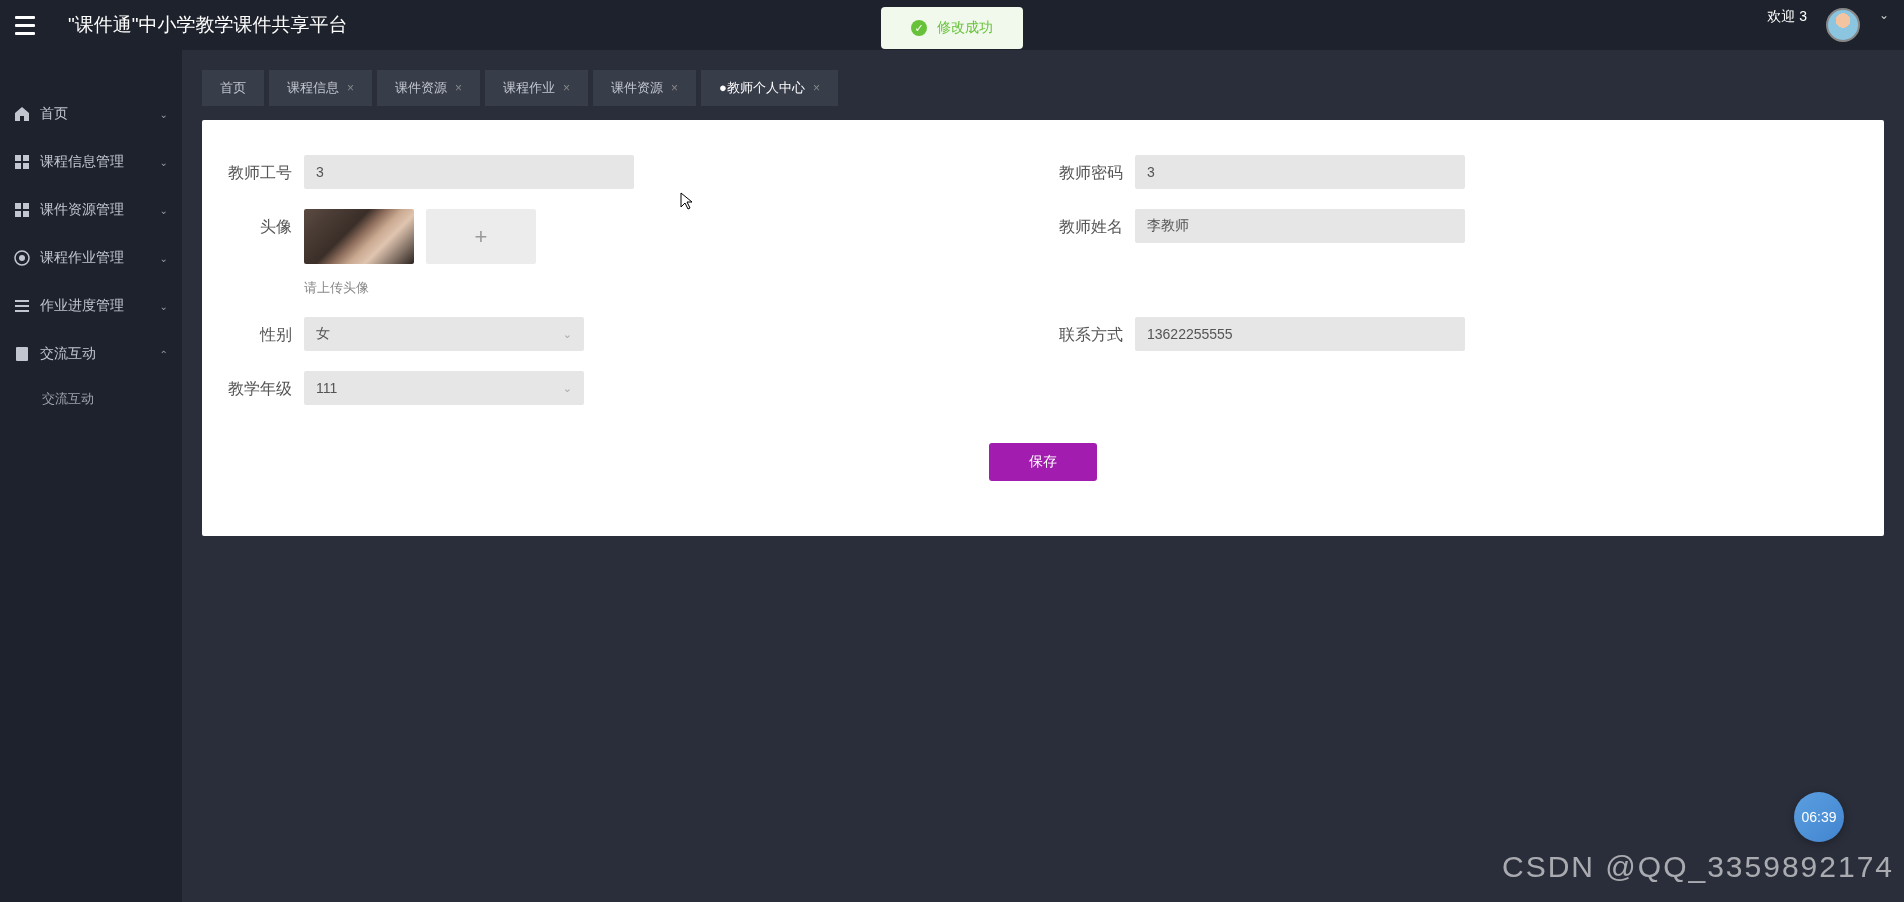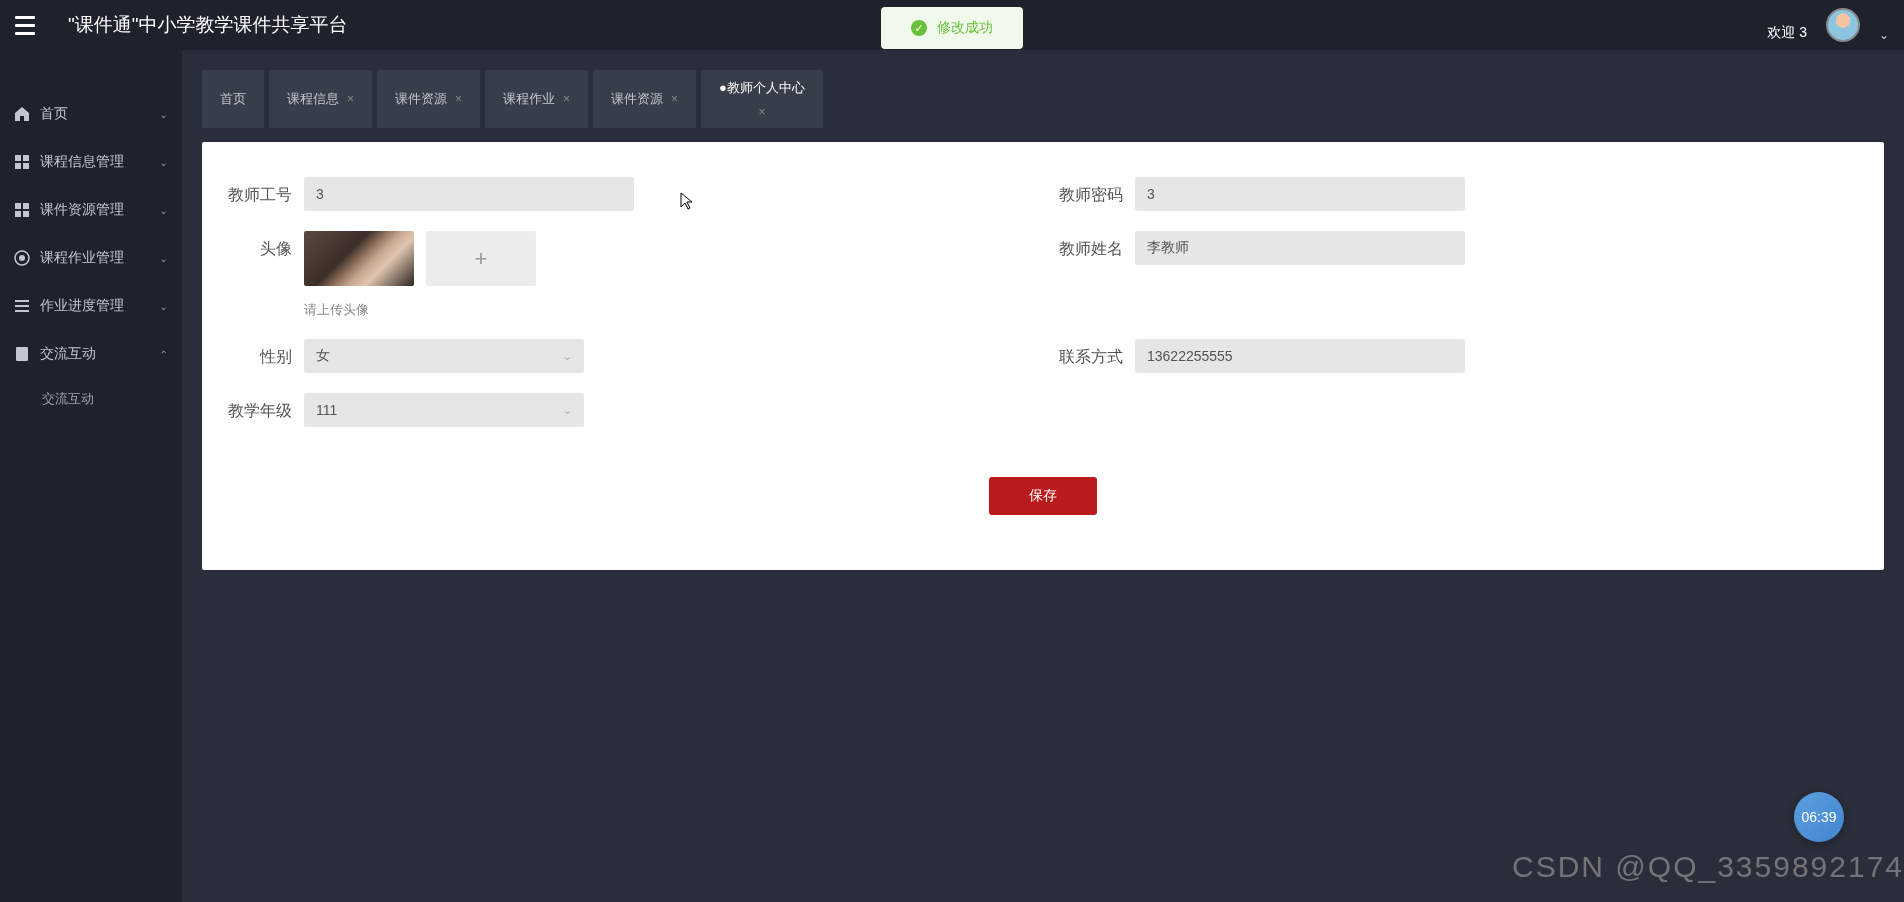--- a/index.html
+++ b/index.html
@@ -41,21 +41,21 @@
     }
     .app-title {
       margin-left: 25px;
       font-size: 19px;
       font-weight: 400;
       color: #fff;
     }
     .header-right {
       margin-left: auto;
       display: flex;
-      align-items: flex-end;
+      align-items: flex-start;
       gap: 19px;
       font-size: 14px;
     }
     .avatar-circle {
       width: 34px;
       height: 34px;
       border-radius: 50%;
       background: radial-gradient(circle at 50% 35%, #f4c4a0 0 30%, #8bc5e0 30% 100%);
       border: 2px solid #888;
       display: flex;
@@ -146,21 +146,20 @@
       padding: 9px 18px;
       font-size: 13px;
       cursor: pointer;
       display: flex;
       align-items: center;
       gap: 8px;
     }
     .tab.active {
       background: #383d4a;
       color: #fff;
-      flex-direction: column;
     }
     .tab-close {
       font-size: 12px;
       color: #888;
       cursor: pointer;
     }
     .content-panel {
       background: #fff;
       border-radius: 2px;
       padding: 35px 10px 55px;
@@ -241,49 +240,48 @@
     .avatar-hint {
       font-size: 13px;
       color: #888;
     }
     .save-btn-row {
       display: flex;
       justify-content: center;
       margin-top: 18px;
     }
     .save-btn {
-      background: #b91c1c;
+      background: #a21caf;
       color: #fff;
       border: none;
       padding: 10px 40px;
       font-size: 14px;
       border-radius: 3px;
       cursor: pointer;
-      margin-top: 12px;
     }
     .floating-time {
       position: absolute;
       bottom: 60px;
       right: 60px;
       width: 50px;
       height: 50px;
       border-radius: 50%;
       background: linear-gradient(135deg, #5b9fe0, #4285d0);
       display: flex;
       align-items: center;
       justify-content: center;
       color: #fff;
       font-size: 14px;
       box-shadow: 0 2px 8px rgba(0,0,0,0.3);
     }
     .watermark {
       position: absolute;
       bottom: 18px;
-      right: 0;
-      color: #a3a3a3;
+      right: 10px;
+      color: #ffffff;
       font-size: 30px;
       font-weight: 400;
       letter-spacing: 2px;
       opacity: 0.6;
     }
     .cursor {
       position: absolute;
       left: 680px;
       top: 192px;
       width: 14px;

